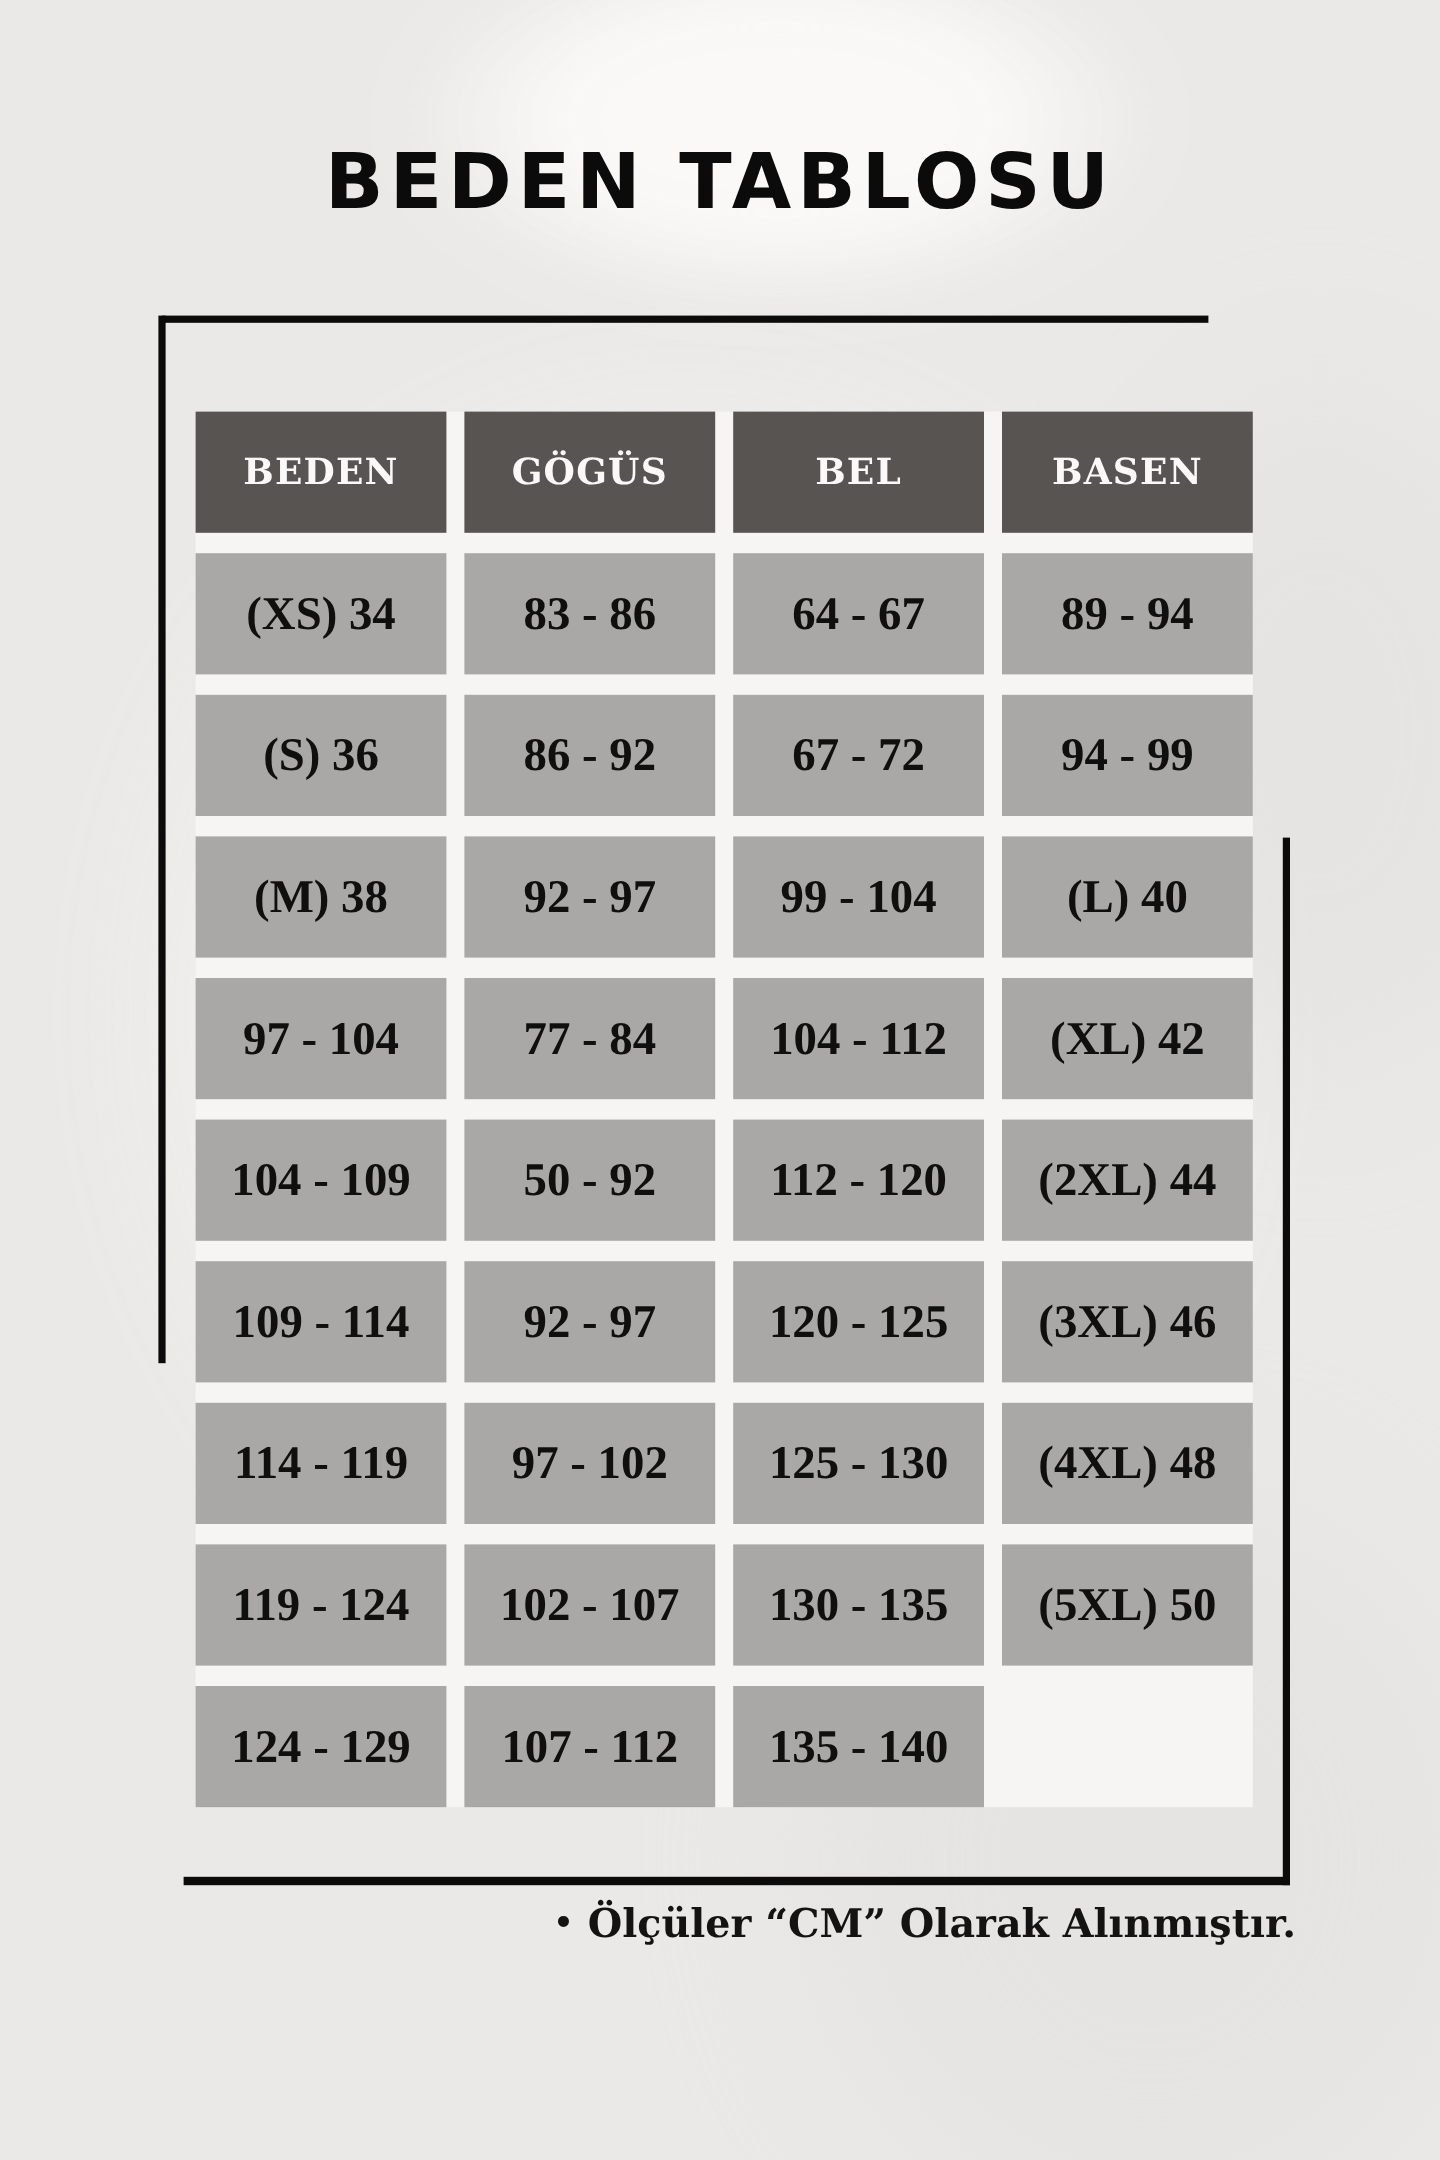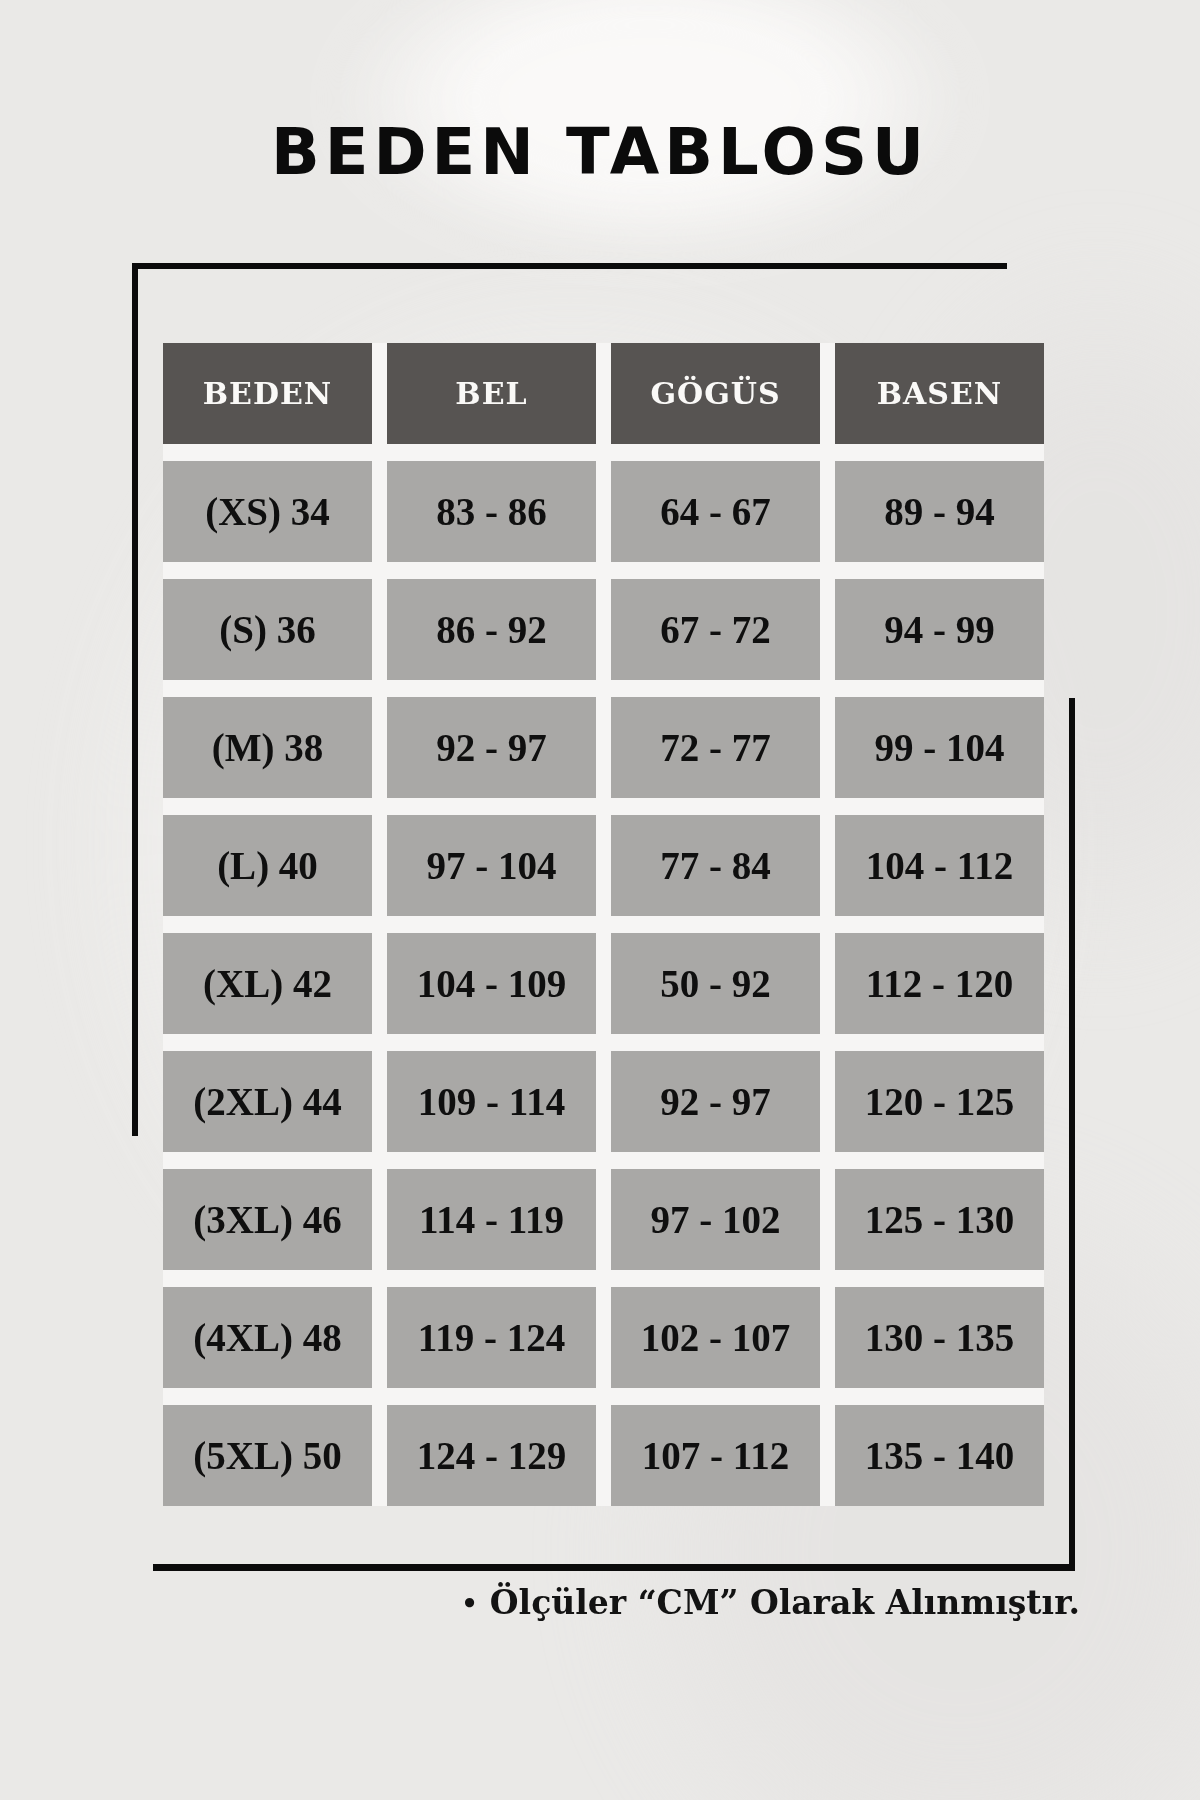--- a/index.html
+++ b/index.html
@@ -78,34 +78,33 @@
 
   <div class="page-title">BEDEN TABLOSU</div>
 
   <div class="frame-line frame-top"></div>
   <div class="frame-line frame-left"></div>
   <div class="frame-line frame-bottom"></div>
   <div class="frame-line frame-right"></div>
 
   <div class="size-table" id="size-table">
       <div class="hcell">BEDEN</div>
+      <div class="hcell">GÖGÜS</div>
       <div class="hcell">BEL</div>
-      <div class="hcell">GÖGÜS</div>
       <div class="hcell">BASEN</div>
       <div class="dcell">(XS) 34</div>
       <div class="dcell">83 - 86</div>
       <div class="dcell">64 - 67</div>
       <div class="dcell">89 - 94</div>
       <div class="dcell">(S) 36</div>
       <div class="dcell">86 - 92</div>
       <div class="dcell">67 - 72</div>
       <div class="dcell">94 - 99</div>
       <div class="dcell">(M) 38</div>
       <div class="dcell">92 - 97</div>
-      <div class="dcell">72 - 77</div>
       <div class="dcell">99 - 104</div>
       <div class="dcell">(L) 40</div>
       <div class="dcell">97 - 104</div>
       <div class="dcell">77 - 84</div>
       <div class="dcell">104 - 112</div>
       <div class="dcell">(XL) 42</div>
       <div class="dcell">104 - 109</div>
       <div class="dcell">50 - 92</div>
       <div class="dcell">112 - 120</div>
       <div class="dcell">(2XL) 44</div>

